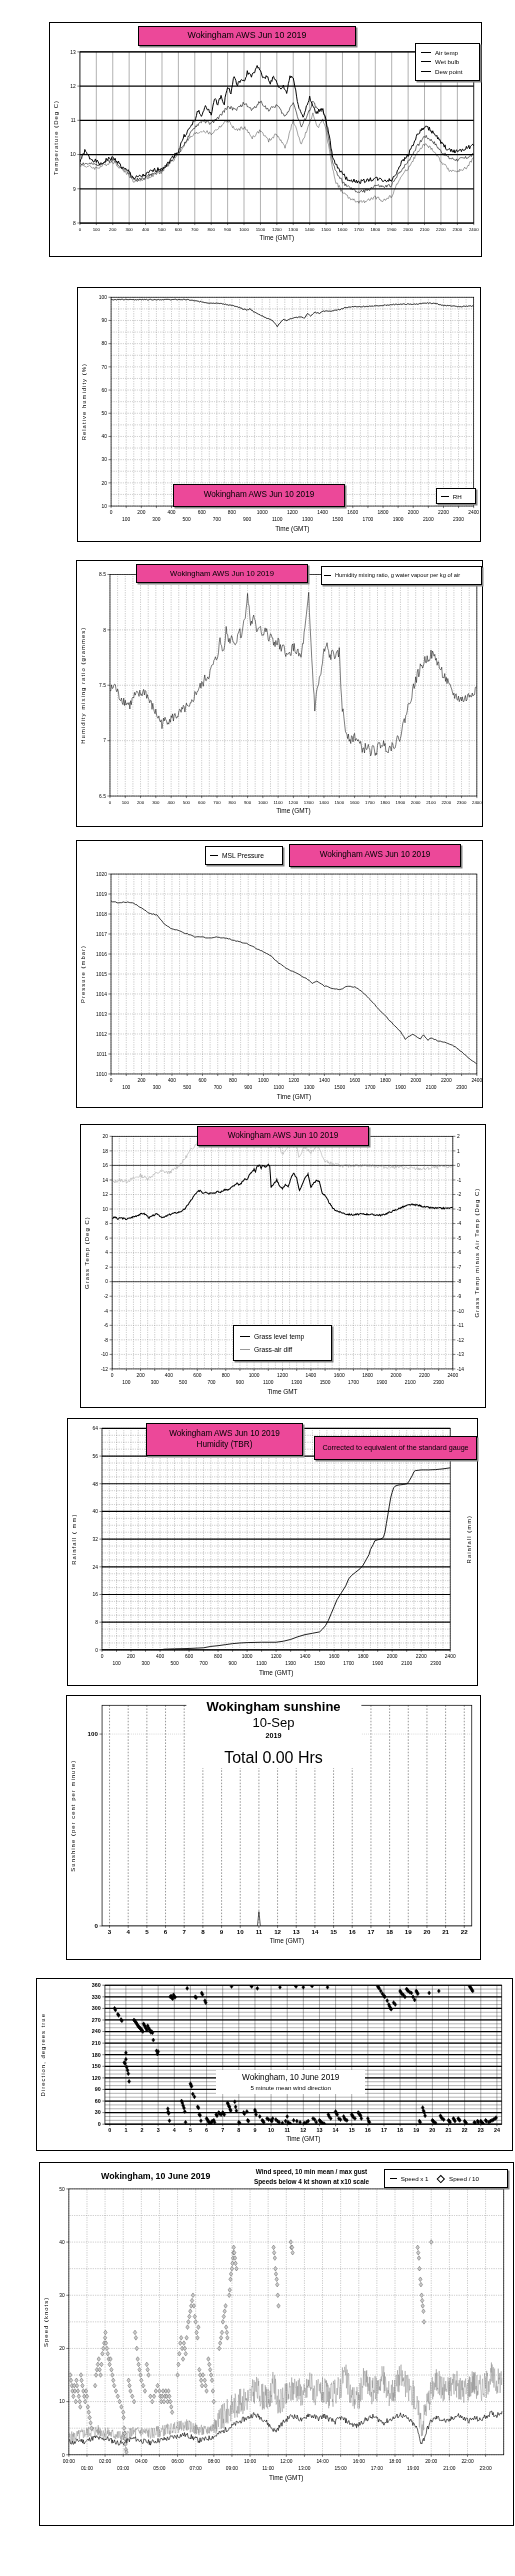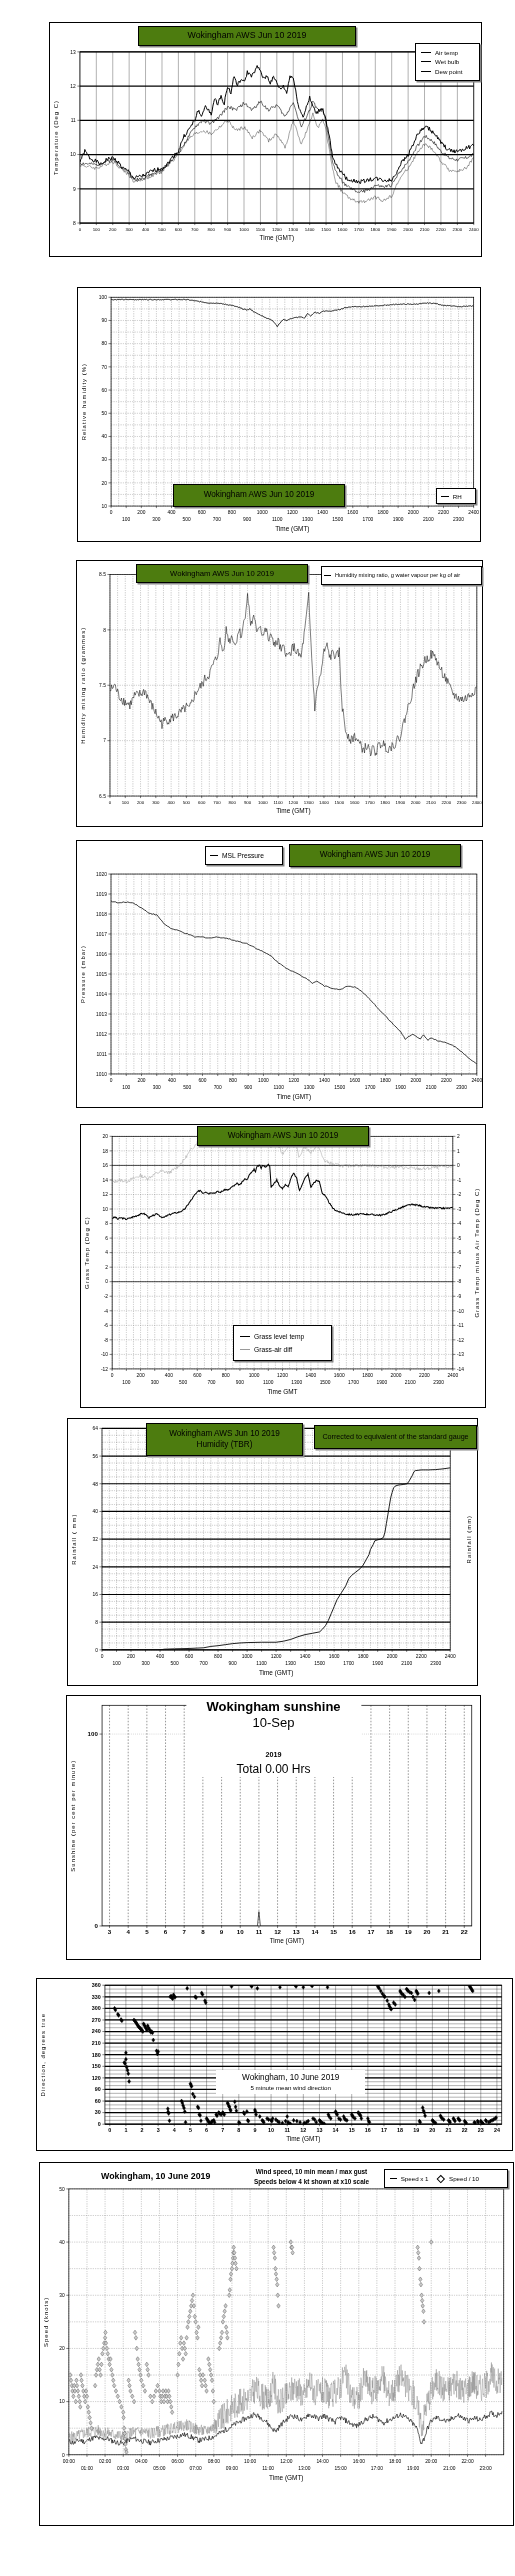--- a/index.html
+++ b/index.html
@@ -11,36 +11,36 @@
   .gd{stroke:#000;stroke-width:0.7;stroke-dasharray:1,2.4;}
   .gb{stroke:#000;stroke-width:2.4;}
   .gm{stroke:#000;stroke-width:1.4;}
   .gg{stroke:#999;stroke-width:0.9;stroke-dasharray:1.5,2.5;}
   .gdash{stroke:#000;stroke-width:0.8;stroke-dasharray:3,3;}
   .pframe{fill:none;stroke:#000;stroke-width:1.4;}
   .tickline{stroke:#000;stroke-width:1;}
   text.tick{font-family:"Liberation Sans",sans-serif;fill:#000;}
   text.atitle{font-family:"Liberation Sans",sans-serif;fill:#000;}
   
-  .tbox{position:absolute;background:#4d7c0f;border:0.5px solid #000;box-shadow:1.5px 1.5px 0 #888;
+  .tbox{position:absolute;background:#ec4899;border:0.5px solid #000;box-shadow:1.5px 1.5px 0 #888;
         display:flex;align-items:center;justify-content:center;text-align:center;
         font-size:8.2px;z-index:3;line-height:1.25;}
   .lbox{position:absolute;background:#fff;border:0.5px solid #000;box-shadow:1.5px 1.5px 0 #888;
         z-index:3;font-size:6.2px;}
   .litem{display:flex;align-items:center;margin:2.6px 4.1px;white-space:nowrap;}
   .lmark{display:inline-block;width:10.3px;height:0;margin-right:3.6px;flex:none;}
   .ldia{display:inline-block;width:3.6px;height:3.6px;border:0.5px solid #000;background:#fff;
         transform:rotate(45deg);margin:0 5.2px 0 1.5px;flex:none;}
   .plain{position:absolute;z-index:3;background:#fff;}
   .sunstack{position:absolute;left:50%;transform:translateX(-50%);top:2.1px;text-align:center;
             background:#fff;z-index:3;padding:1px 20.6px;}
   .s1{font-weight:bold;font-size:13px;}
   .s2{font-size:13px;margin-top:1px;}
-  .s3{font-weight:bold;font-size:7.2px;margin-top:20px;}
-  .s4{font-size:12px;margin-top:3px;}
+  .s3{font-weight:bold;font-size:7.2px;margin-top:1px;}
+  .s4{font-size:16px;margin-top:9px;}
   .t8a{font-size:8.2px;}
   .t8b{font-size:6.2px;margin-top:2.1px;}
   .t9{position:absolute;font-weight:bold;font-size:8.8px;z-index:3;background:#fff;}
   .a9{position:absolute;text-align:center;font-size:6.4px;font-weight:bold;z-index:3;background:#fff;line-height:1.6;}
 </style>
 </head>
 <body>
 
 <div class="page">
 
@@ -995,21 +995,21 @@
         <text class="tick" font-size="9.5" font-weight="normal" text-anchor="middle" x="713.8" y="478">2300</text>
         <text class="atitle" font-size="12.5" text-anchor="middle" x="404" y="496">Time (GMT)</text>
         <text class="atitle" font-size="11.5" letter-spacing="2" text-anchor="middle" transform="rotate(-90 15 233)" x="15" y="233">Rainfall ( mm)</text>
         <text class="atitle" font-size="11.5" letter-spacing="2" text-anchor="middle" transform="rotate(-90 782 233)" x="782" y="233">Rainfall (mm)</text>
         <path clip-path="url(#cp5)" d="M66.0,448.0L178.7,448.0L187.1,446.7L206.8,446.0L235.0,445.3L263.2,444.0L277.3,441.3L291.3,439.9L305.4,437.9L319.5,435.9L333.6,434.6L347.7,433.9L375.8,433.2L404.0,433.2L418.1,431.2L432.2,427.8L446.3,422.5L460.3,418.4L474.4,415.8L488.5,413.1L494.1,407.7L499.8,401.0L505.4,390.9L511.0,377.5L516.7,364.0L522.3,350.6L530.8,337.1L539.2,323.7L544.8,310.3L550.5,303.5L558.9,296.8L567.4,290.1L573.0,283.4L578.6,273.3L584.3,263.2L587.1,253.2L592.7,243.1L595.5,236.4L601.2,234.3L606.8,233.0L612.4,229.6L615.3,219.6L618.1,202.8L620.9,186.0L623.7,169.2L626.5,152.4L629.3,142.3L632.1,133.6L635.0,130.2L640.6,128.2L646.2,127.5L651.9,126.8L657.5,125.5L660.3,123.5L663.1,118.8L668.8,108.7L671.6,102.0L674.4,100.0L685.7,98.6L699.8,98.6L713.8,98.0L727.9,96.6L742.0,94.6" fill="none" stroke="#000" stroke-width="1.7"></path>
       </svg>
     <div class="tbox" style="left:78px;top:4.1px;width:155px;height:31px;font-size:8.2px;flex-direction:column">
       <span>Wokingham AWS Jun 10 2019</span>
       <span>Humidity (TBR)</span>
     </div>
-    <div class="tbox" style="left:246px;top:6px;width:161px;height:21.6px;font-size:7.2px">
+    <div class="tbox" style="left:246px;top:17px;width:161px;height:21.6px;font-size:7.2px">
       <span>Corrected to equivalent of the standard gauge</span>
     </div>
   </div>
 
   <div class="chart" style="left:66px;top:1695px;width:415px;height:265px">
     <svg viewBox="0 0 801 510" width="413" height="263">
         <clipPath id="cp6">
           <rect x="68" y="18" width="717" height="428"></rect>
         </clipPath>
         <line class="gdash" x1="82.5" y1="18" x2="82.5" y2="446"></line>

